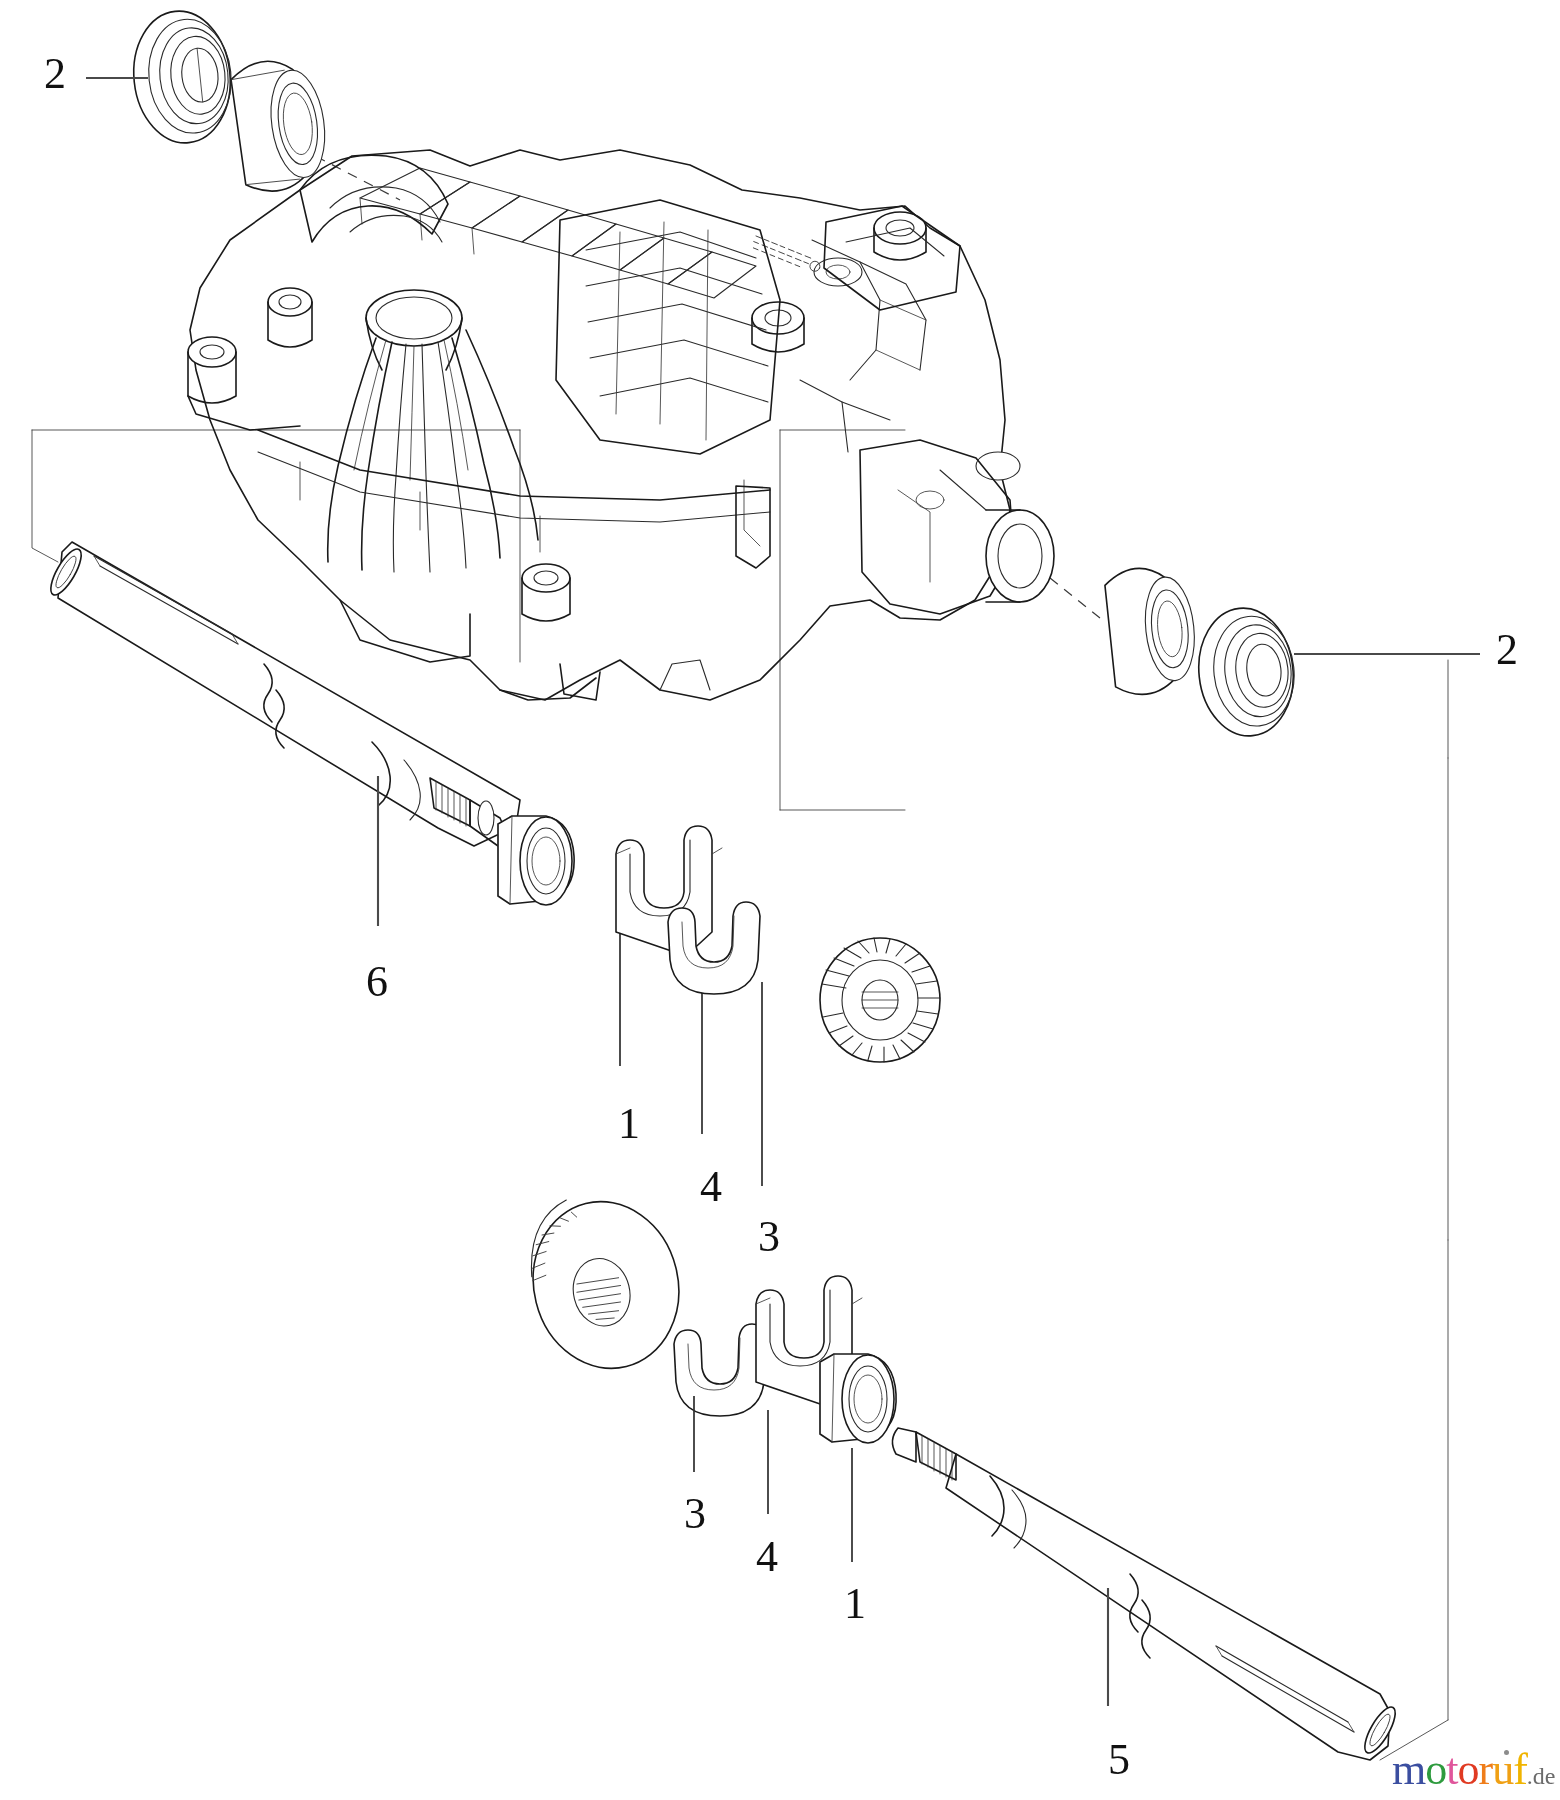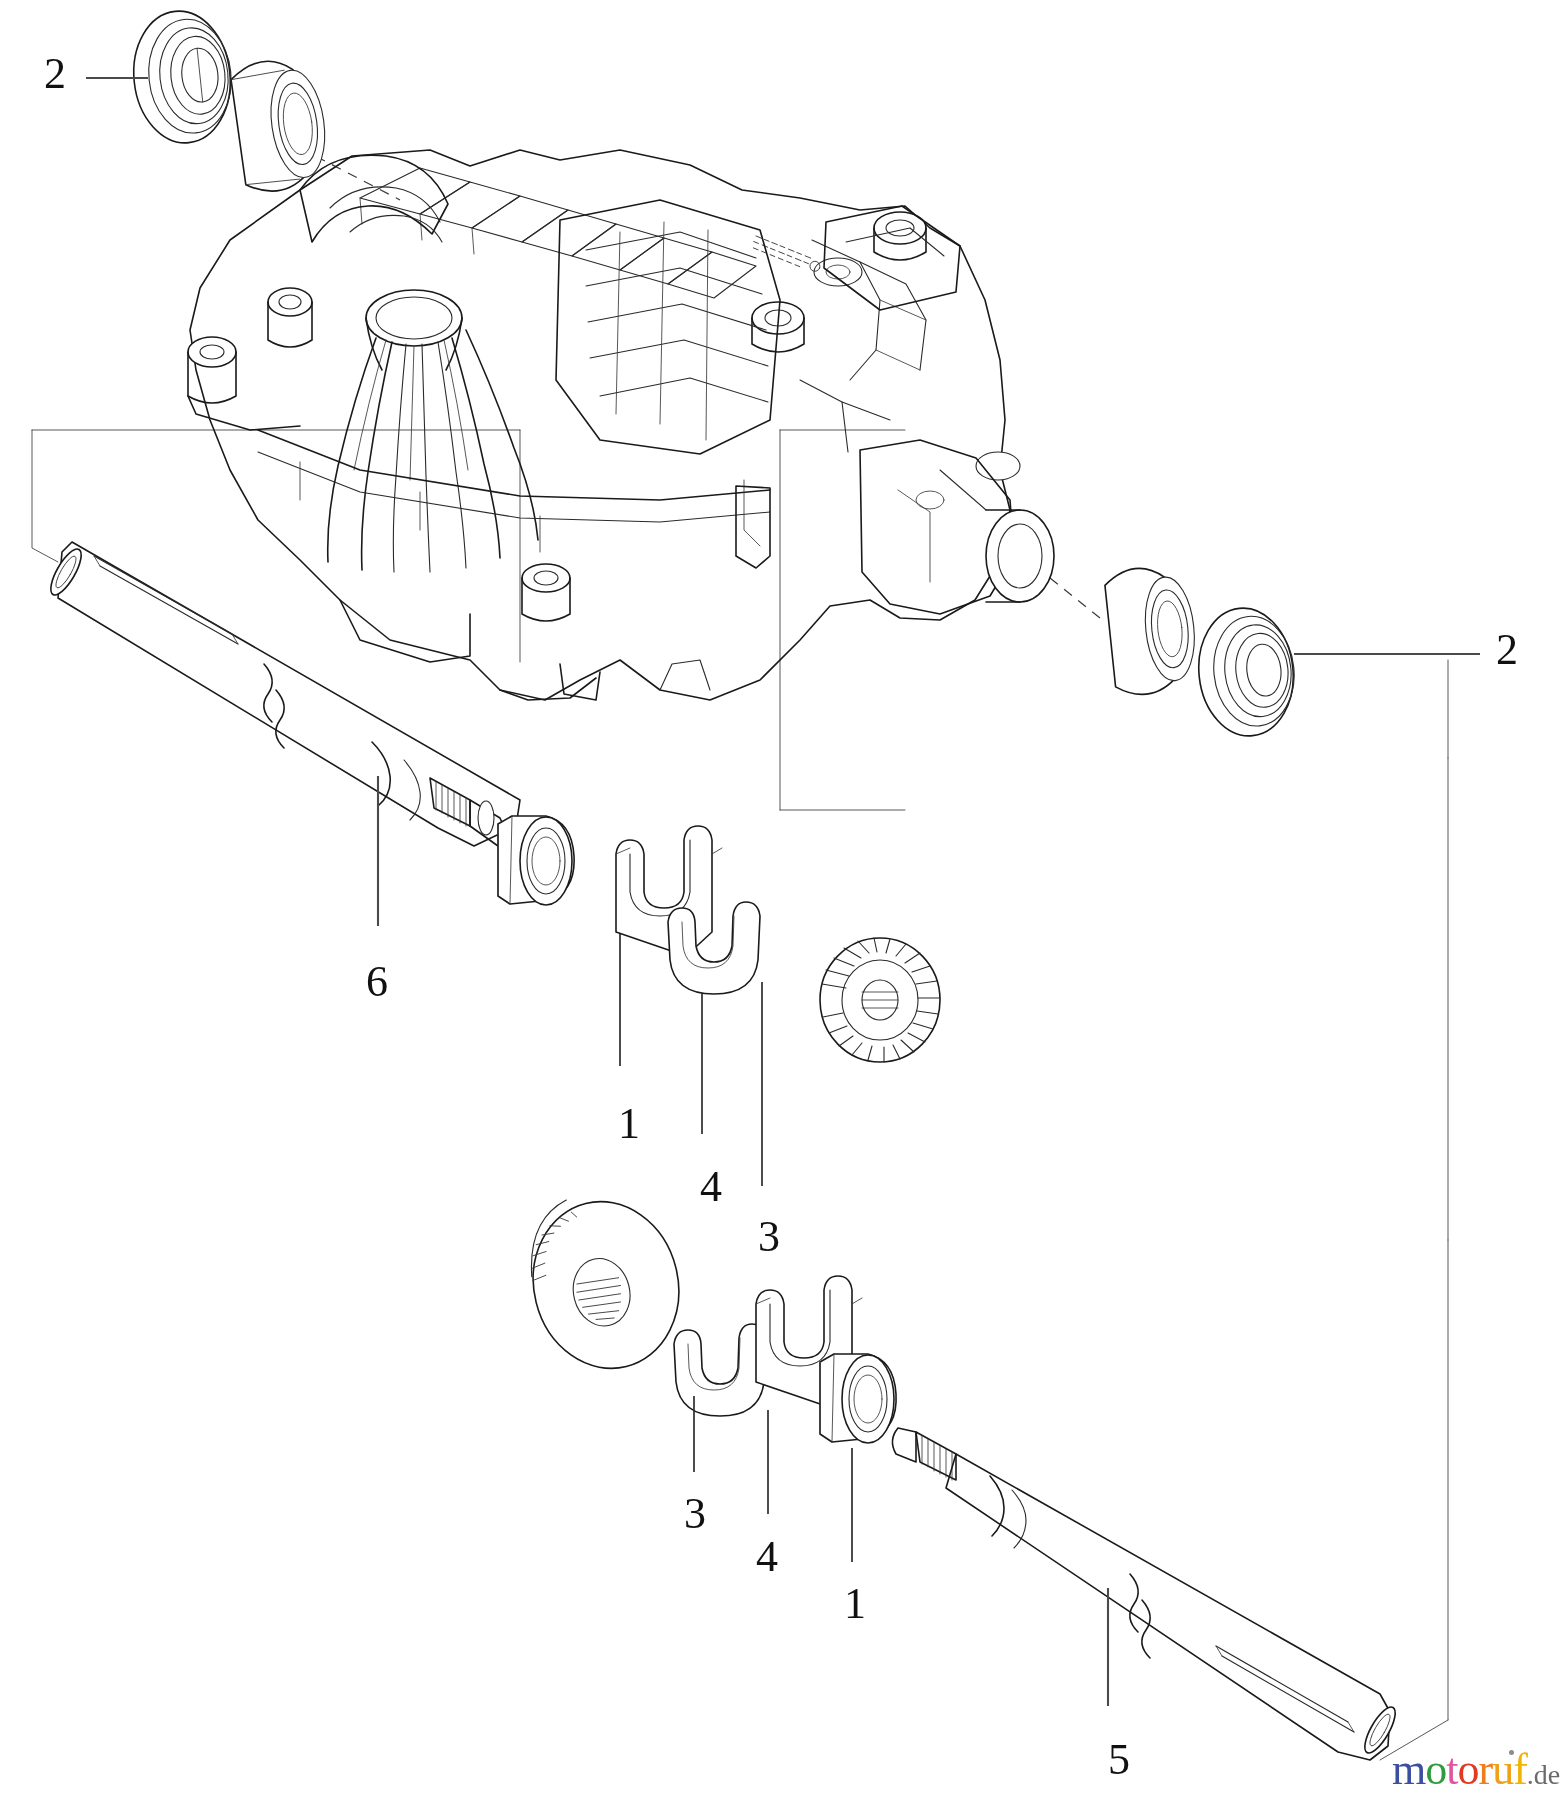--- a/index.html
+++ b/index.html
@@ -39,21 +39,21 @@
     position: absolute;
     left: 1392px;
     top: 1748px;
     font-family: "Liberation Serif", "DejaVu Serif", serif;
     font-size: 44px;
     letter-spacing: -1px;
     line-height: 1;
     white-space: nowrap;
   }
   #watermark .w-de {
-    font-size: 28px;
+    font-size: 24px;
     color: #6b6b6b;
     letter-spacing: 0;
   }
   #watermark .dot {
     position: absolute;
     width: 5px;
     height: 5px;
     border-radius: 50%;
     right: 46px;
     top: 2px;

